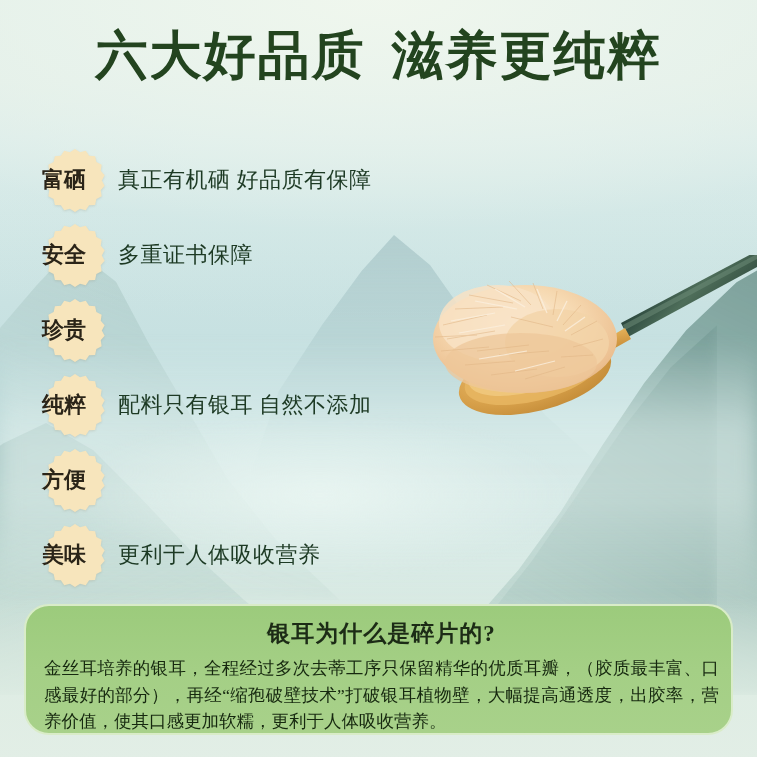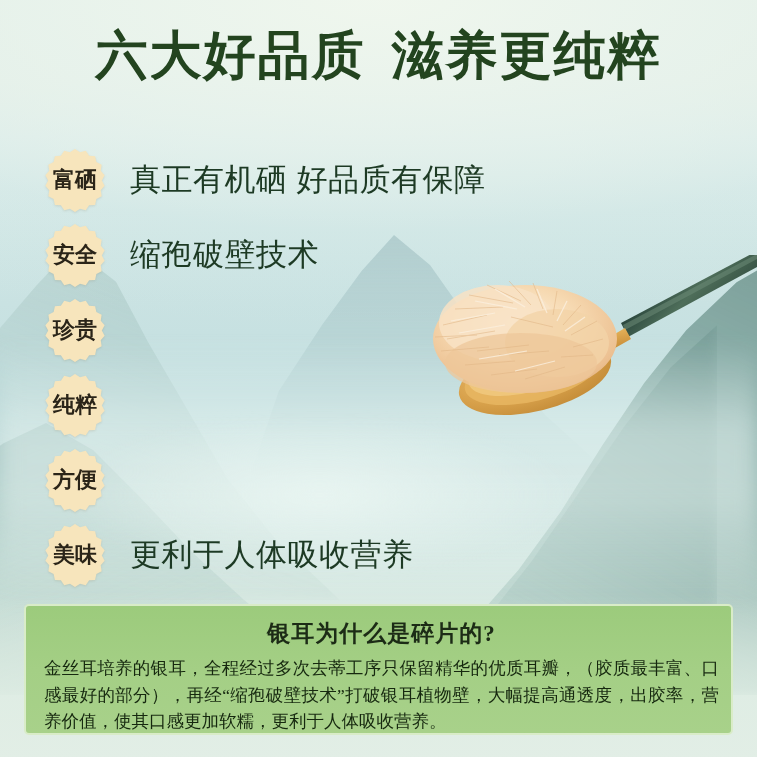--- a/index.html
+++ b/index.html
@@ -162,45 +162,44 @@
     height: 74px;
     margin-bottom: 1px;
   }
   .badge {
     position: relative;
     width: 66px;
     height: 66px;
     flex: 0 0 66px;
     display: flex;
     align-items: center;
-    justify-content: center;
   }
   .badge svg {
     position: absolute;
     inset: 0;
     width: 66px;
     height: 66px;
     filter: drop-shadow(0 1px 1px rgba(120,110,80,0.18));
   }
   .badge-label {
     position: relative;
     z-index: 2;
     font-size: 22px;
     font-weight: bold;
     color: #2a2418;
     letter-spacing: 0px;
     font-family: "Liberation Serif", "DejaVu Serif", serif;
   }
   .feature-text {
-    margin-left: 22px;
-    font-size: 31px;
+    margin-left: 10px;
+    font-size: 22px;
     color: #1d3a24;
     letter-spacing: 0.5px;
     white-space: nowrap;
-    font-family: Liberation Sans, sans-serif;
+    font-family: Liberation Serif, serif;
   }
 
   
   .spoon-wrap {
     position: absolute;
     left: 425px;
     top: 255px;
     width: 332px;
     height: 190px;
   }
@@ -208,21 +207,21 @@
   
   .info-card {
     position: absolute;
     left: 24px;
     top: 604px;
     width: 709px;
     height: 131px;
     box-sizing: border-box;
     background: linear-gradient(180deg, #9ccb7c 0%, #a4cf85 50%, #a8d18a 100%);
     border: 2px solid #d9ecc8;
-    border-radius: 5px;
+    border-radius: 25px;
     padding: 10px 12px 8px 18px;
   }
   .info-title {
     text-align: center;
     font-size: 23px;
     font-weight: bold;
     color: #1c2b16;
     letter-spacing: 1px;
     margin: 2px 0 6px 0;
     font-family: "Liberation Serif", "DejaVu Serif", serif;
@@ -347,39 +346,40 @@
       <div class="feature-text">真正有机硒 好品质有保障</div>
     </div>
 
     <div class="feature-row">
       <div class="badge">
         <svg viewBox="0 0 100 100">
           <path d="M50 3 L57.6 8.1 L66.3 5.8 L71.4 13.3 L80.4 13.9 L82.4 22.7 L90.3 27 L89 36 L94.9 42.8 L90.6 50.8 L94.9 58.8 L89 65.6 L90.3 74.6 L82.4 78.9 L80.4 87.7 L71.4 88.3 L66.3 95.8 L57.6 93.5 L50 98.6 L42.4 93.5 L33.7 95.8 L28.6 88.3 L19.6 87.7 L17.6 78.9 L9.7 74.6 L11 65.6 L5.1 58.8 L9.4 50.8 L5.1 42.8 L11 36 L9.7 27 L17.6 22.7 L19.6 13.9 L28.6 13.3 L33.7 5.8 L42.4 8.1 Z" fill="#f7e5bc"></path>
         </svg>
         <span class="badge-label">安全</span>
       </div>
-      <div class="feature-text">缩孢破壁技术</div>
+      <div class="feature-text">多重证书保障</div>
     </div>
 
     <div class="feature-row">
       <div class="badge">
         <svg viewBox="0 0 100 100">
           <path d="M50 3 L57.6 8.1 L66.3 5.8 L71.4 13.3 L80.4 13.9 L82.4 22.7 L90.3 27 L89 36 L94.9 42.8 L90.6 50.8 L94.9 58.8 L89 65.6 L90.3 74.6 L82.4 78.9 L80.4 87.7 L71.4 88.3 L66.3 95.8 L57.6 93.5 L50 98.6 L42.4 93.5 L33.7 95.8 L28.6 88.3 L19.6 87.7 L17.6 78.9 L9.7 74.6 L11 65.6 L5.1 58.8 L9.4 50.8 L5.1 42.8 L11 36 L9.7 27 L17.6 22.7 L19.6 13.9 L28.6 13.3 L33.7 5.8 L42.4 8.1 Z" fill="#f7e5bc"></path>
         </svg>
         <span class="badge-label">珍贵</span>
       </div>
     </div>
 
     <div class="feature-row">
       <div class="badge">
         <svg viewBox="0 0 100 100">
           <path d="M50 3 L57.6 8.1 L66.3 5.8 L71.4 13.3 L80.4 13.9 L82.4 22.7 L90.3 27 L89 36 L94.9 42.8 L90.6 50.8 L94.9 58.8 L89 65.6 L90.3 74.6 L82.4 78.9 L80.4 87.7 L71.4 88.3 L66.3 95.8 L57.6 93.5 L50 98.6 L42.4 93.5 L33.7 95.8 L28.6 88.3 L19.6 87.7 L17.6 78.9 L9.7 74.6 L11 65.6 L5.1 58.8 L9.4 50.8 L5.1 42.8 L11 36 L9.7 27 L17.6 22.7 L19.6 13.9 L28.6 13.3 L33.7 5.8 L42.4 8.1 Z" fill="#f7e5bc"></path>
         </svg>
         <span class="badge-label">纯粹</span>
       </div>
+      <div class="feature-text">配料只有银耳 自然不添加</div>
     </div>
 
     <div class="feature-row">
       <div class="badge">
         <svg viewBox="0 0 100 100">
           <path d="M50 3 L57.6 8.1 L66.3 5.8 L71.4 13.3 L80.4 13.9 L82.4 22.7 L90.3 27 L89 36 L94.9 42.8 L90.6 50.8 L94.9 58.8 L89 65.6 L90.3 74.6 L82.4 78.9 L80.4 87.7 L71.4 88.3 L66.3 95.8 L57.6 93.5 L50 98.6 L42.4 93.5 L33.7 95.8 L28.6 88.3 L19.6 87.7 L17.6 78.9 L9.7 74.6 L11 65.6 L5.1 58.8 L9.4 50.8 L5.1 42.8 L11 36 L9.7 27 L17.6 22.7 L19.6 13.9 L28.6 13.3 L33.7 5.8 L42.4 8.1 Z" fill="#f7e5bc"></path>
         </svg>
         <span class="badge-label">方便</span>
       </div>
     </div>

